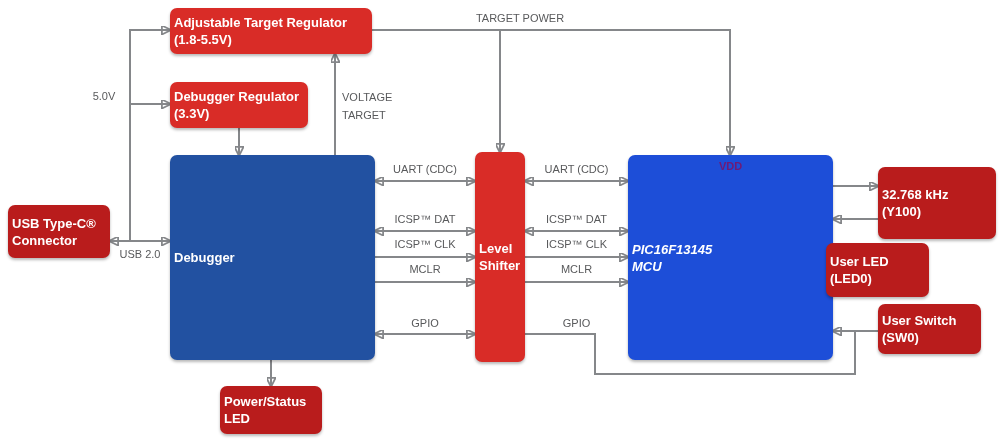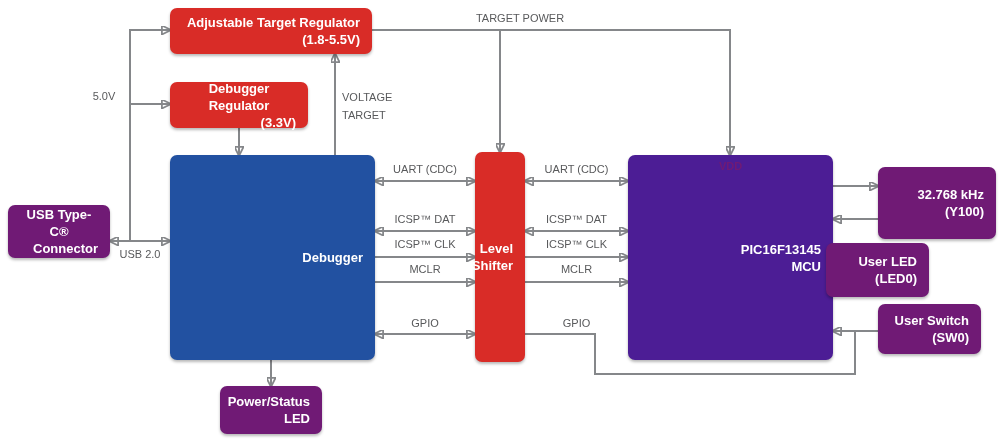--- a/index.html
+++ b/index.html
@@ -3,29 +3,29 @@
 <meta charset="utf-8">
 <style>
   * { margin:0; padding:0; box-sizing:border-box; }
   html,body { background:#ffffff; }
   body { font-family:"Liberation Sans", sans-serif; }
   .canvas { position:relative; width:1000px; height:440px; background:#ffffff; overflow:hidden; }
   .wires { position:absolute; left:0; top:0; width:1000px; height:440px; z-index:1; }
   .wires path { stroke:#85878A; stroke-width:2; fill:none; }
   .block {
     position:absolute; z-index:2;
-    display:flex; flex-direction:column; align-items:flex-end; justify-content:center;
+    display:flex; flex-direction:column; align-items:flex-start; justify-content:center;
     color:#ffffff; font-weight:700; font-size:13px; line-height:17px; text-align:center;
     border-radius:7px; box-shadow:0 2px 3px rgba(0,0,0,0.28);
-    padding:2px 12px;
+    padding:2px 4px;
   }
   .block.red    { background:#D92C27; }
   .block.blue   { background:#2251A1; }
-  .block.green  { background:#4c1d95; }
-  .block.orange { background:#701a75; }
+  .block.green  { background:#1d4ed8;font-style:italic; }
+  .block.orange { background:#b91c1c; }
   .wire-label {
     position:absolute; z-index:3;
     color:#58595B; font-size:11px; line-height:16px; white-space:nowrap;
   }
   .wire-label.center { text-align:center; }
   .wire-label.right  { text-align:center; }
   .wire-label.white  { color:#701a75; font-weight:700; }
   .wire-label span { display:block; }
 </style>
 </head>

